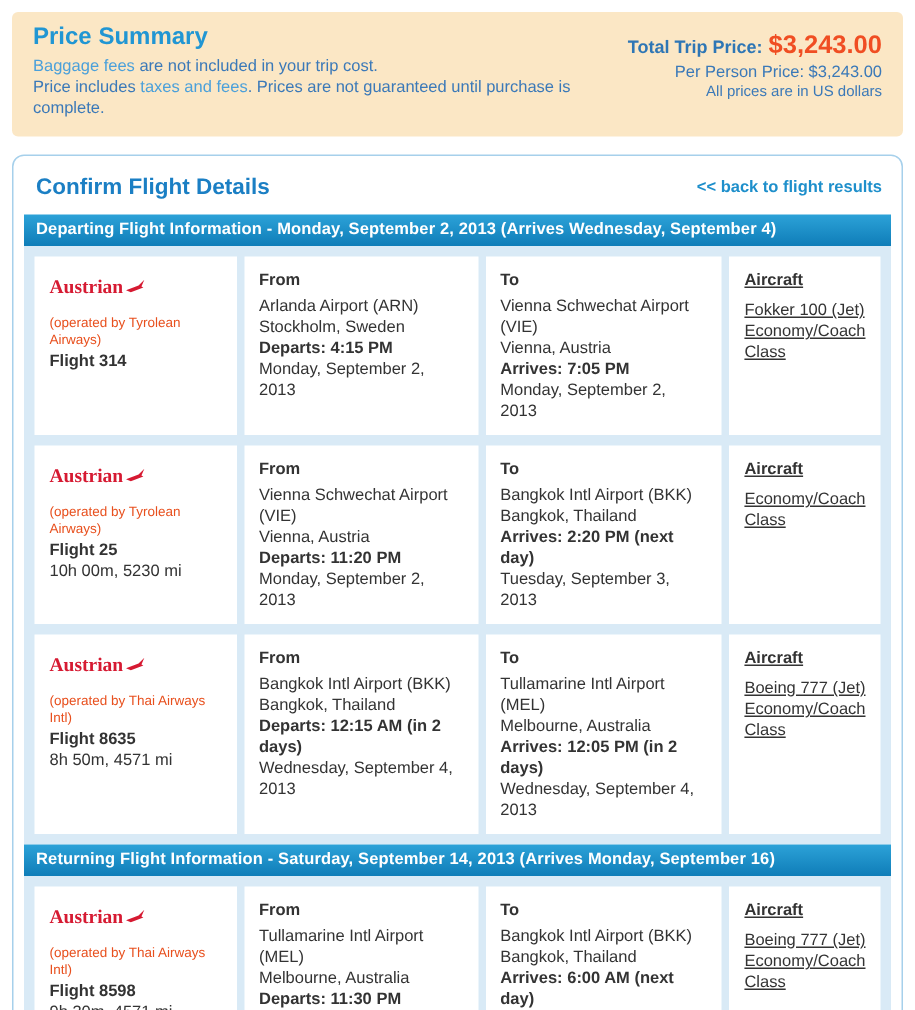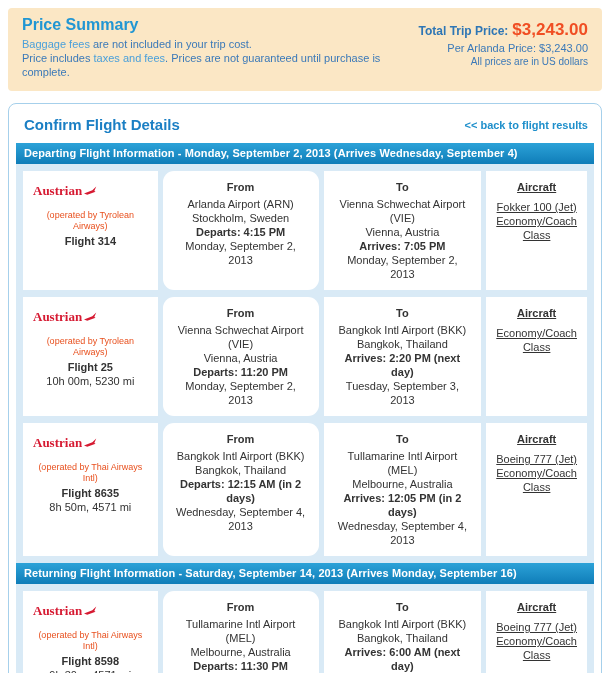--- a/index.html
+++ b/index.html
@@ -58,24 +58,23 @@
     gap: 5px;
     margin-bottom: 7px;
   }
   .flight-row:last-child { margin-bottom: 0; }
   .cell {
     background: #ffffff;
     padding: 9px 10px;
     font-size: 11px;
     line-height: 14px;
     color: #333333;
-    text-align: center;
   }
   .cell.airline  { width: 139px; }
-  .cell.from     { width: 161px; border-radius: 11px; }
+  .cell.from     { width: 161px; }
   .cell.to       { width: 163px; }
   .cell.aircraft { flex: 1; text-decoration: underline; }
   .cell-head { font-weight: bold; margin-bottom: 4px; }
   .bold { font-weight: bold; }
 
   .logo {
     width: 64px;
     height: 22px;
     display: flex;
     align-items: center;
@@ -96,21 +95,21 @@
 <body>
 
 <div class="price-box">
   <div class="price-left">
     <div class="price-title">Price Summary</div>
     <div class="price-note"><a class="link">Baggage fees</a><span> are not included in your trip cost.</span></div>
     <div class="price-note"><span>Price includes </span><a class="link">taxes and fees</a><span>. Prices are not guaranteed until purchase is complete.</span></div>
   </div>
   <div class="price-right">
     <div class="total-line"><span>Total Trip Price:</span><span class="total-value">$3,243.00</span></div>
-    <div class="pp-line"><span>Per Arlanda Price:</span> <span>$3,243.00</span></div>
+    <div class="pp-line"><span>Per Person Price:</span> <span>$3,243.00</span></div>
     <div class="currency-line">All prices are in US dollars</div>
   </div>
 </div>
 
 <div class="confirm-card">
   <div class="confirm-header">
     <div class="confirm-title">Confirm Flight Details</div>
     <a class="back-link">&lt;&lt; back to flight results</a>
   </div>
 

